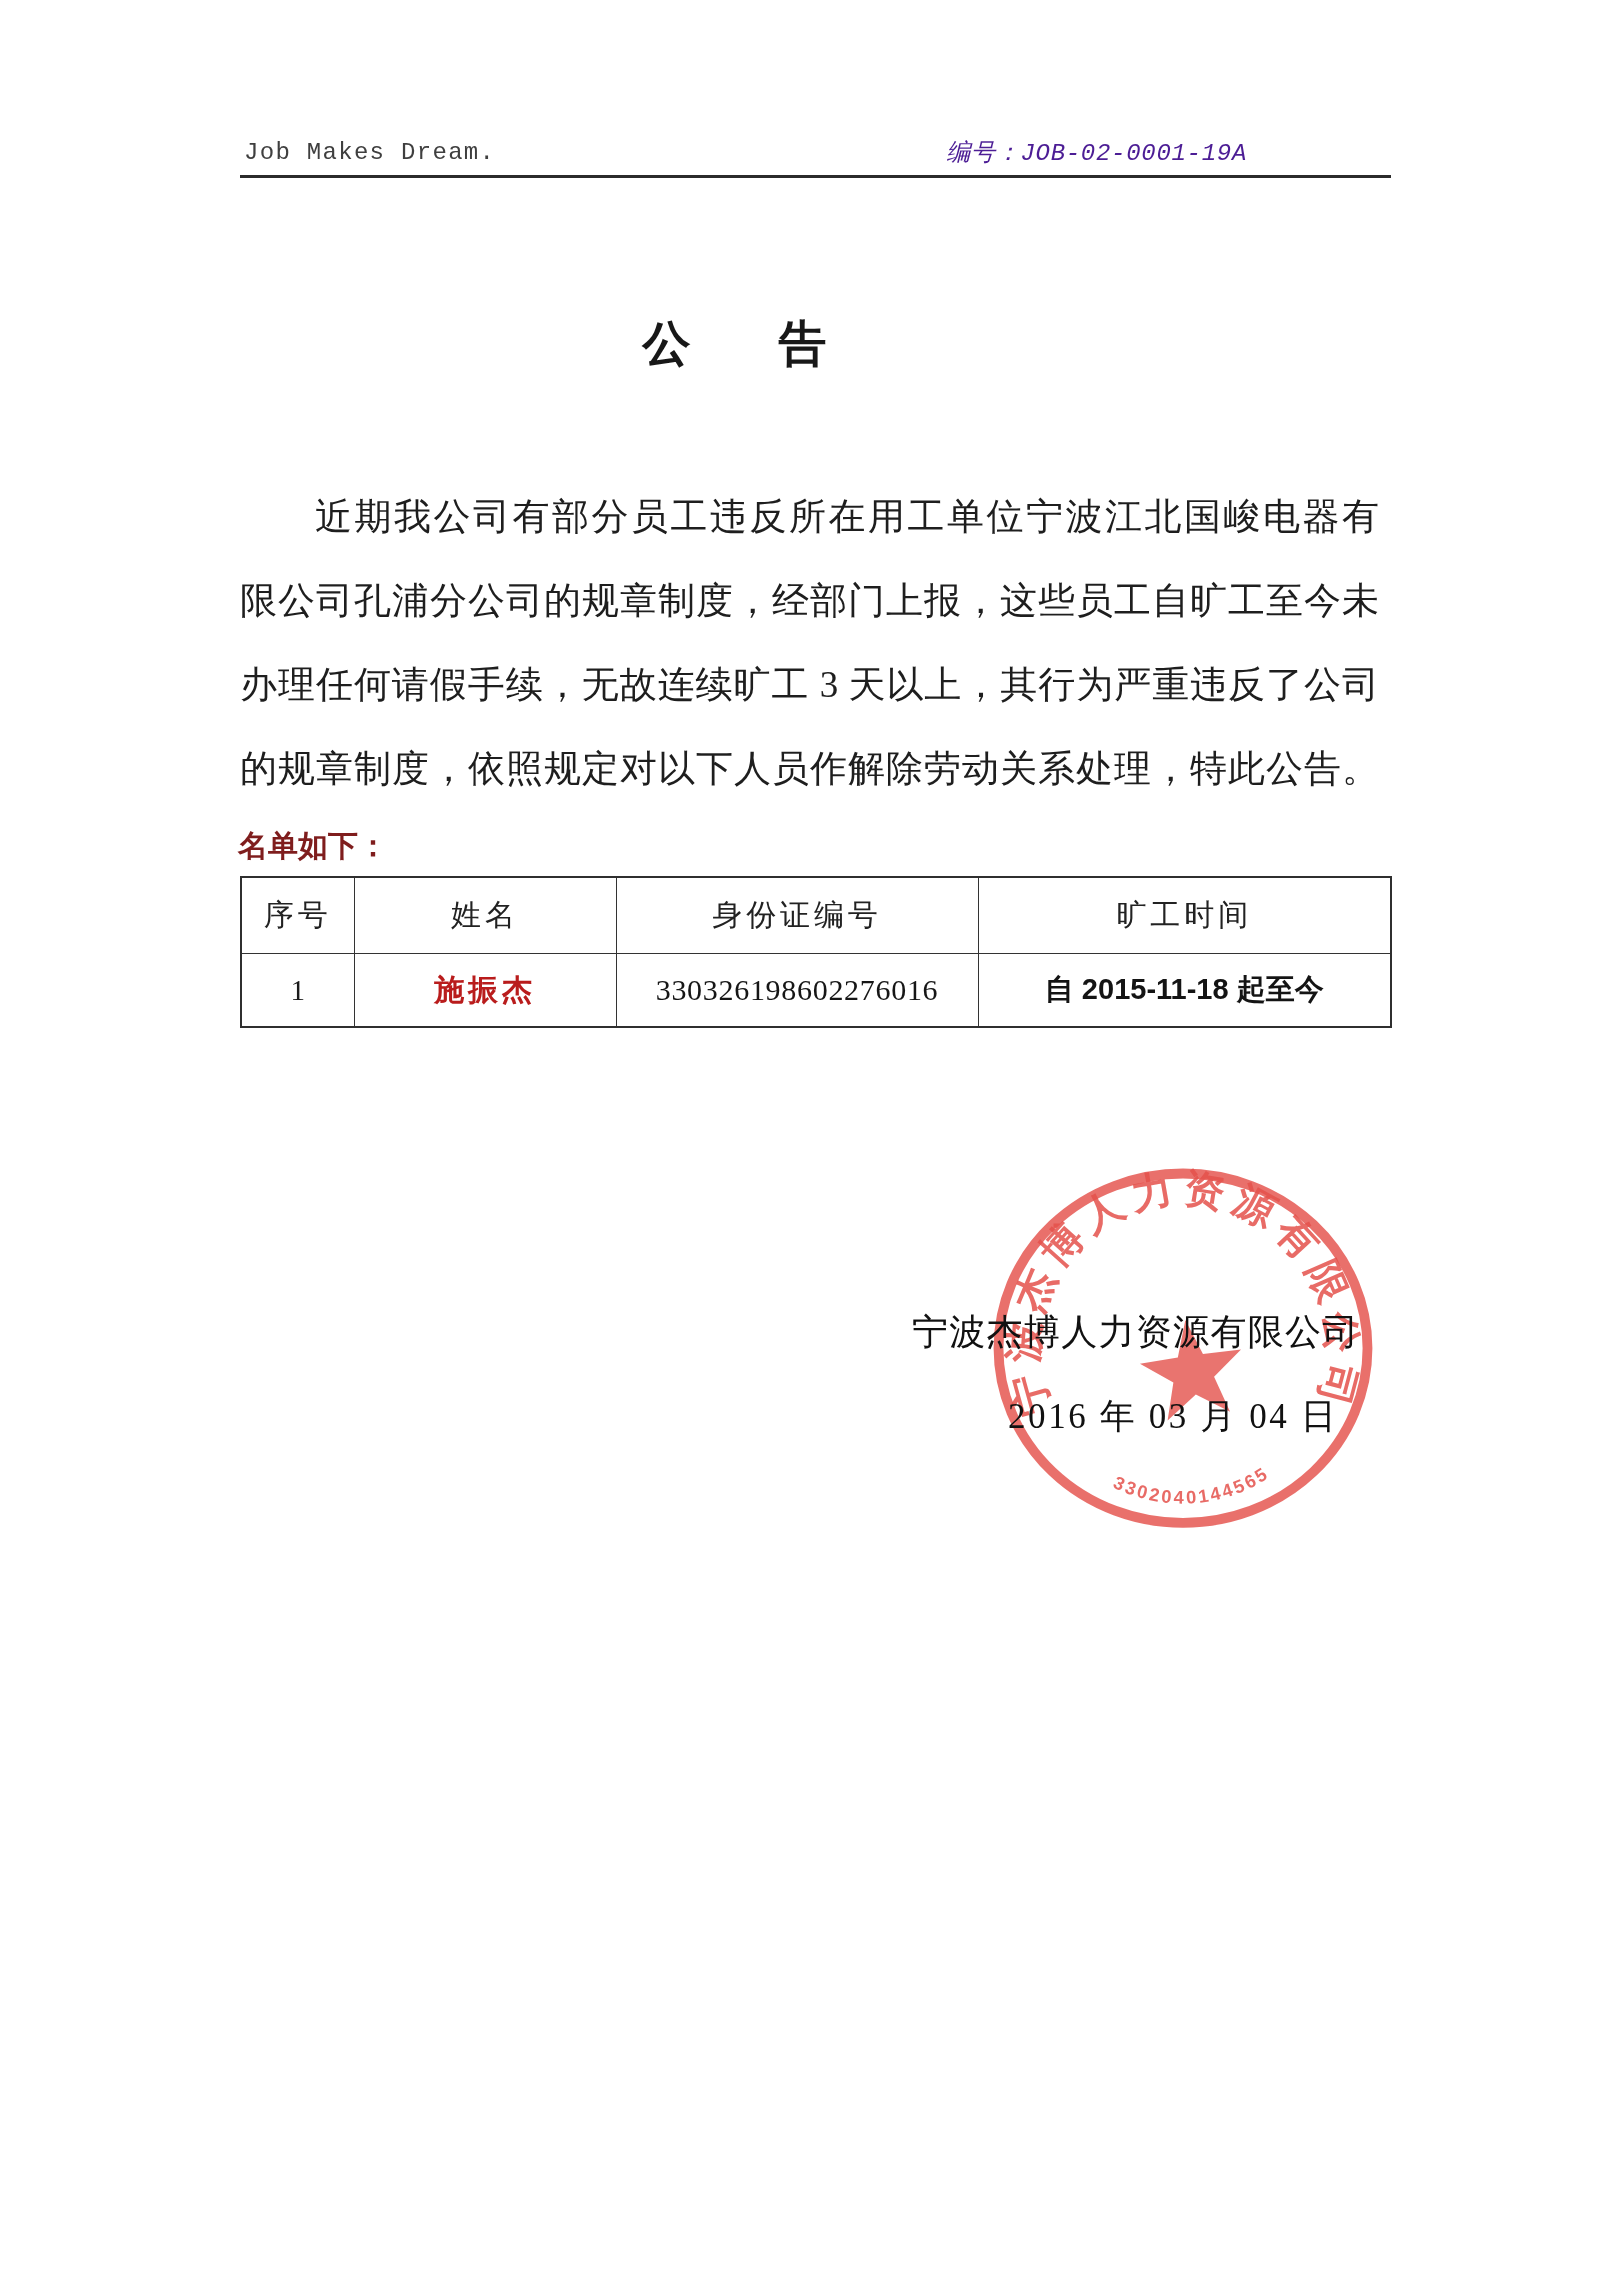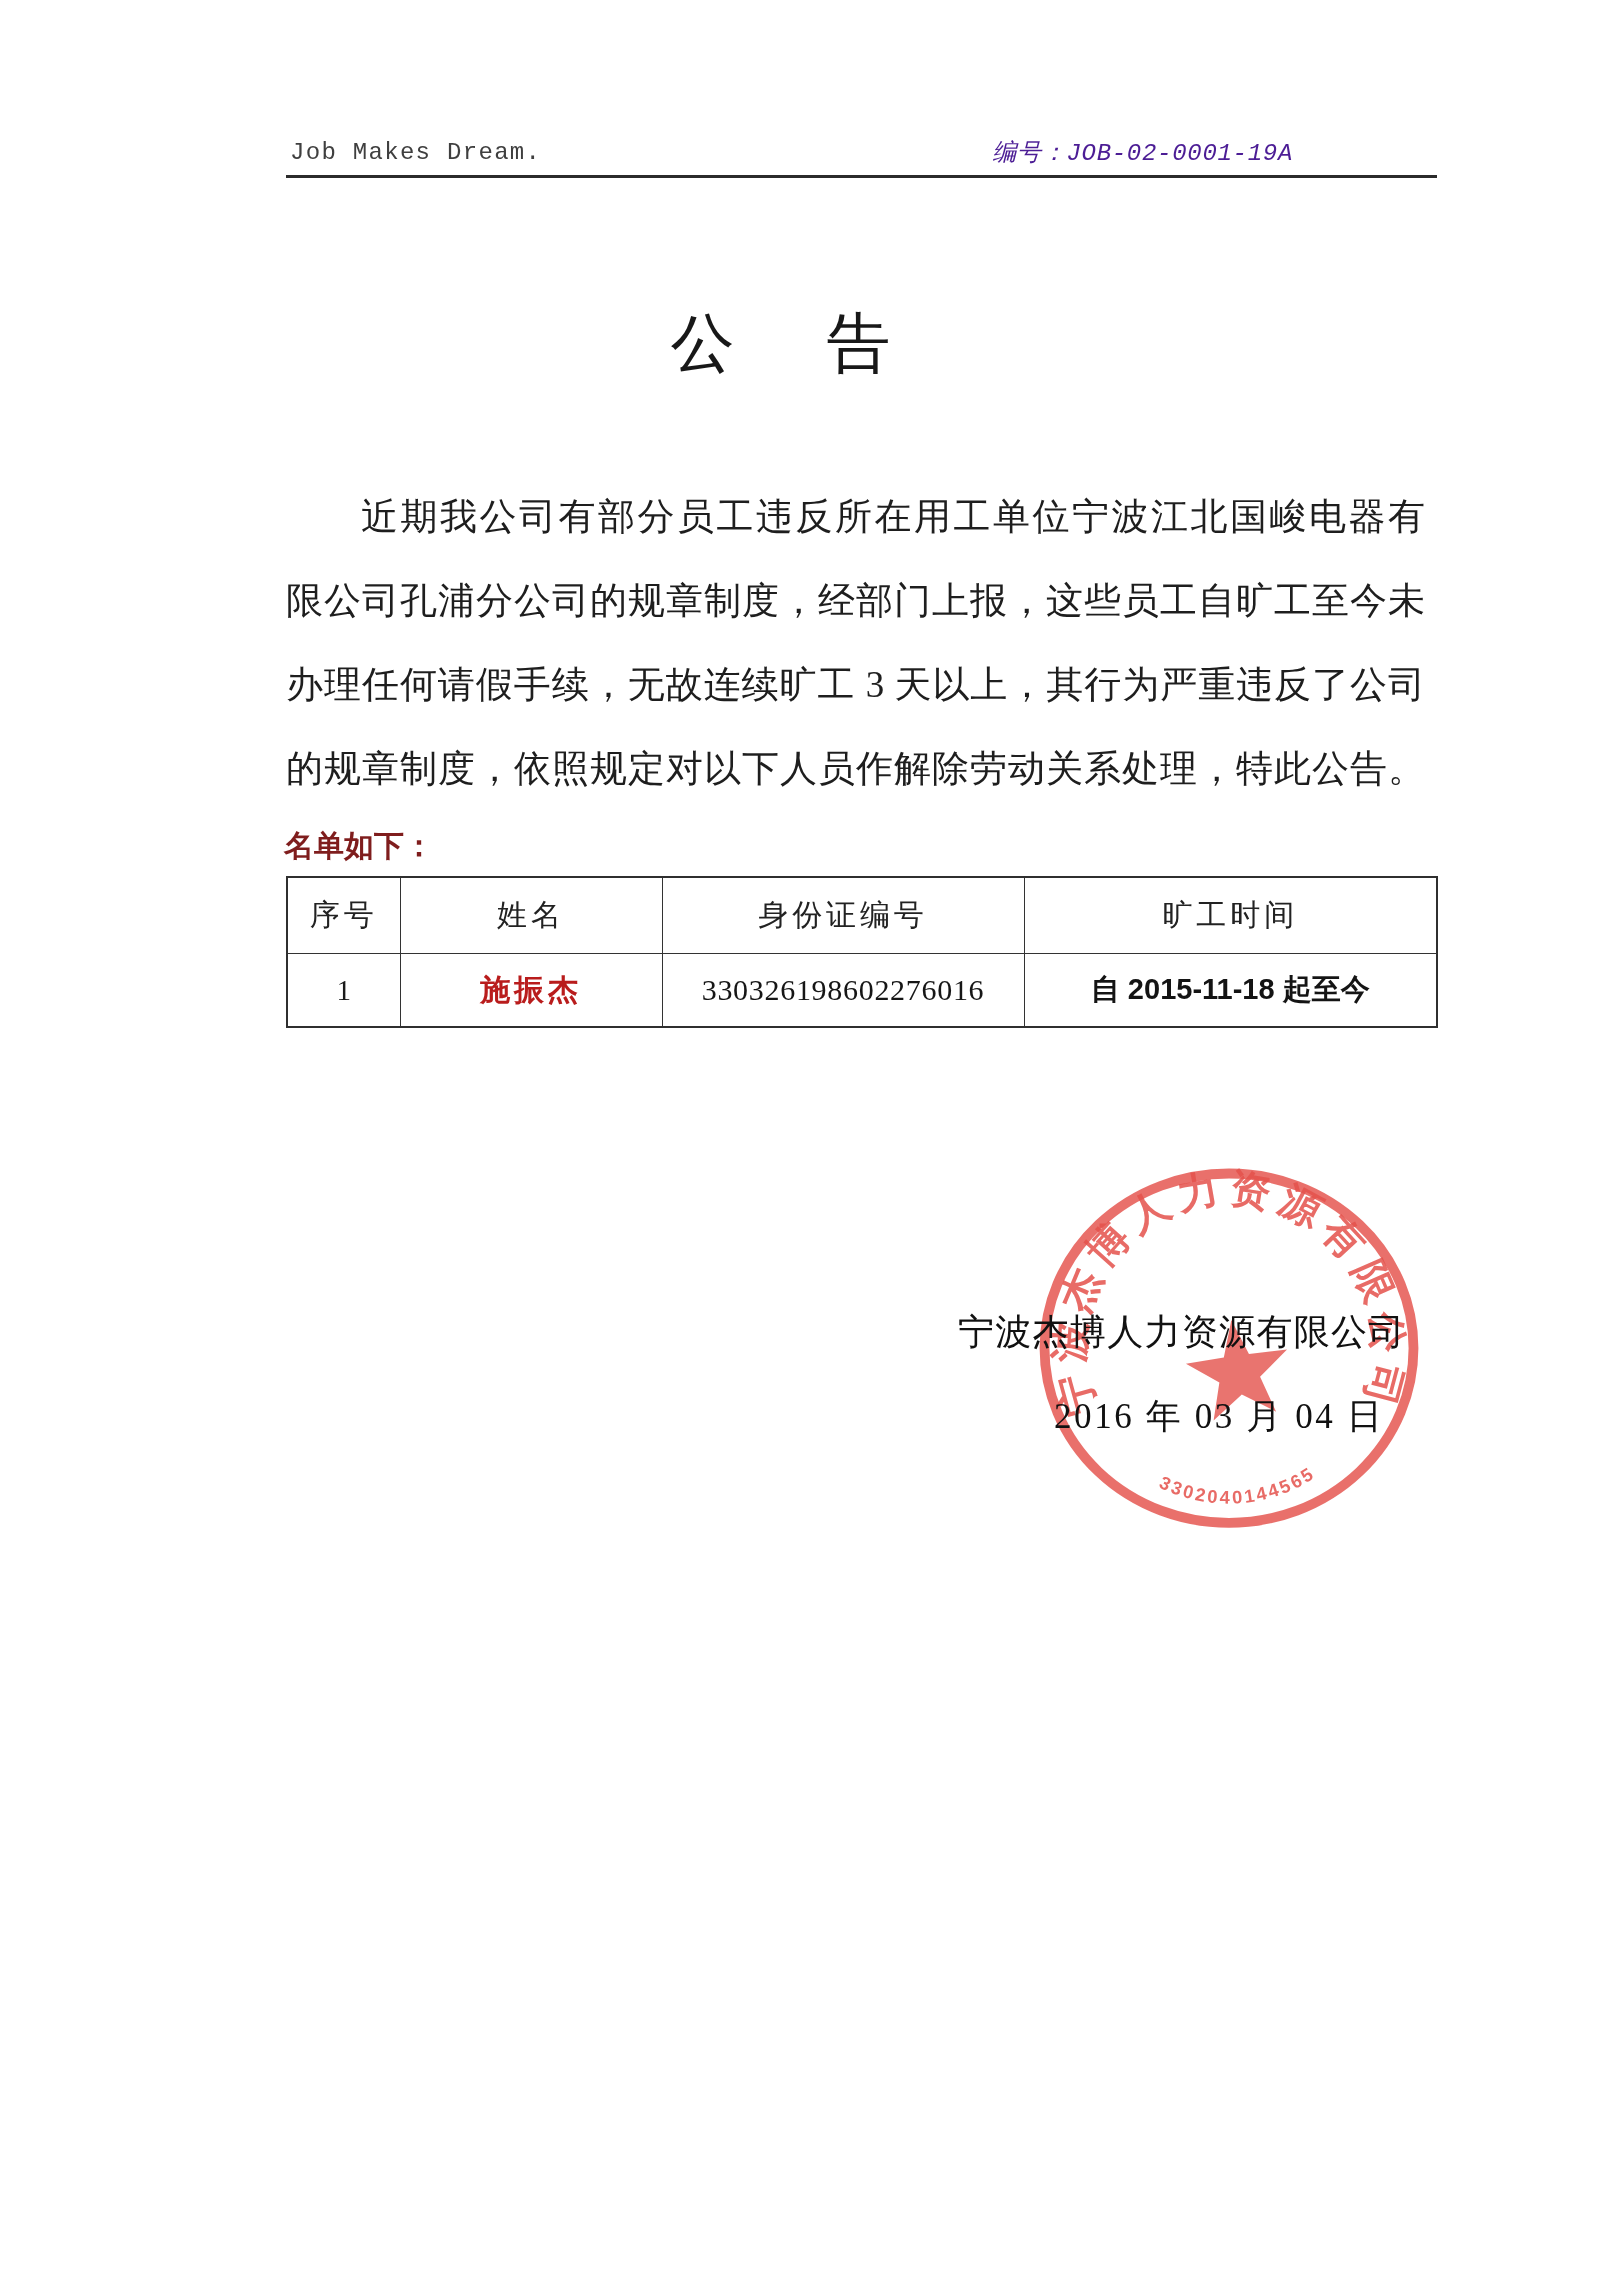--- a/index.html
+++ b/index.html
@@ -8,21 +8,20 @@
     background: #ffffff;
   }
   .page {
     position: relative;
     width: 1488px;
     height: 2295px;
     background: #ffffff;
     overflow: hidden;
     font-family: "Liberation Serif", "DejaVu Serif", serif;
     color: #1c1c1c;
-    margin-left: 46px;
   }
 
   
   .slogan {
     position: absolute;
     left: 244px;
     top: 139px;
     font-family: "Liberation Mono", "DejaVu Sans Mono", monospace;
     font-size: 24px;
     letter-spacing: 1.3px;
@@ -51,22 +50,22 @@
 
   
   .doc-title {
     position: absolute;
     left: 0;
     top: 308px;
     width: 1507px;
     height: 72px;
     line-height: 72px;
     text-align: center;
-    font-size: 64px;
-    font-weight: normal;
+    font-size: 48px;
+    font-weight: bold;
     letter-spacing: 38px;
     color: #181818;
     white-space: nowrap;
   }
 
   
   .body-text {
     position: absolute;
     left: 240px;
     top: 475px;

